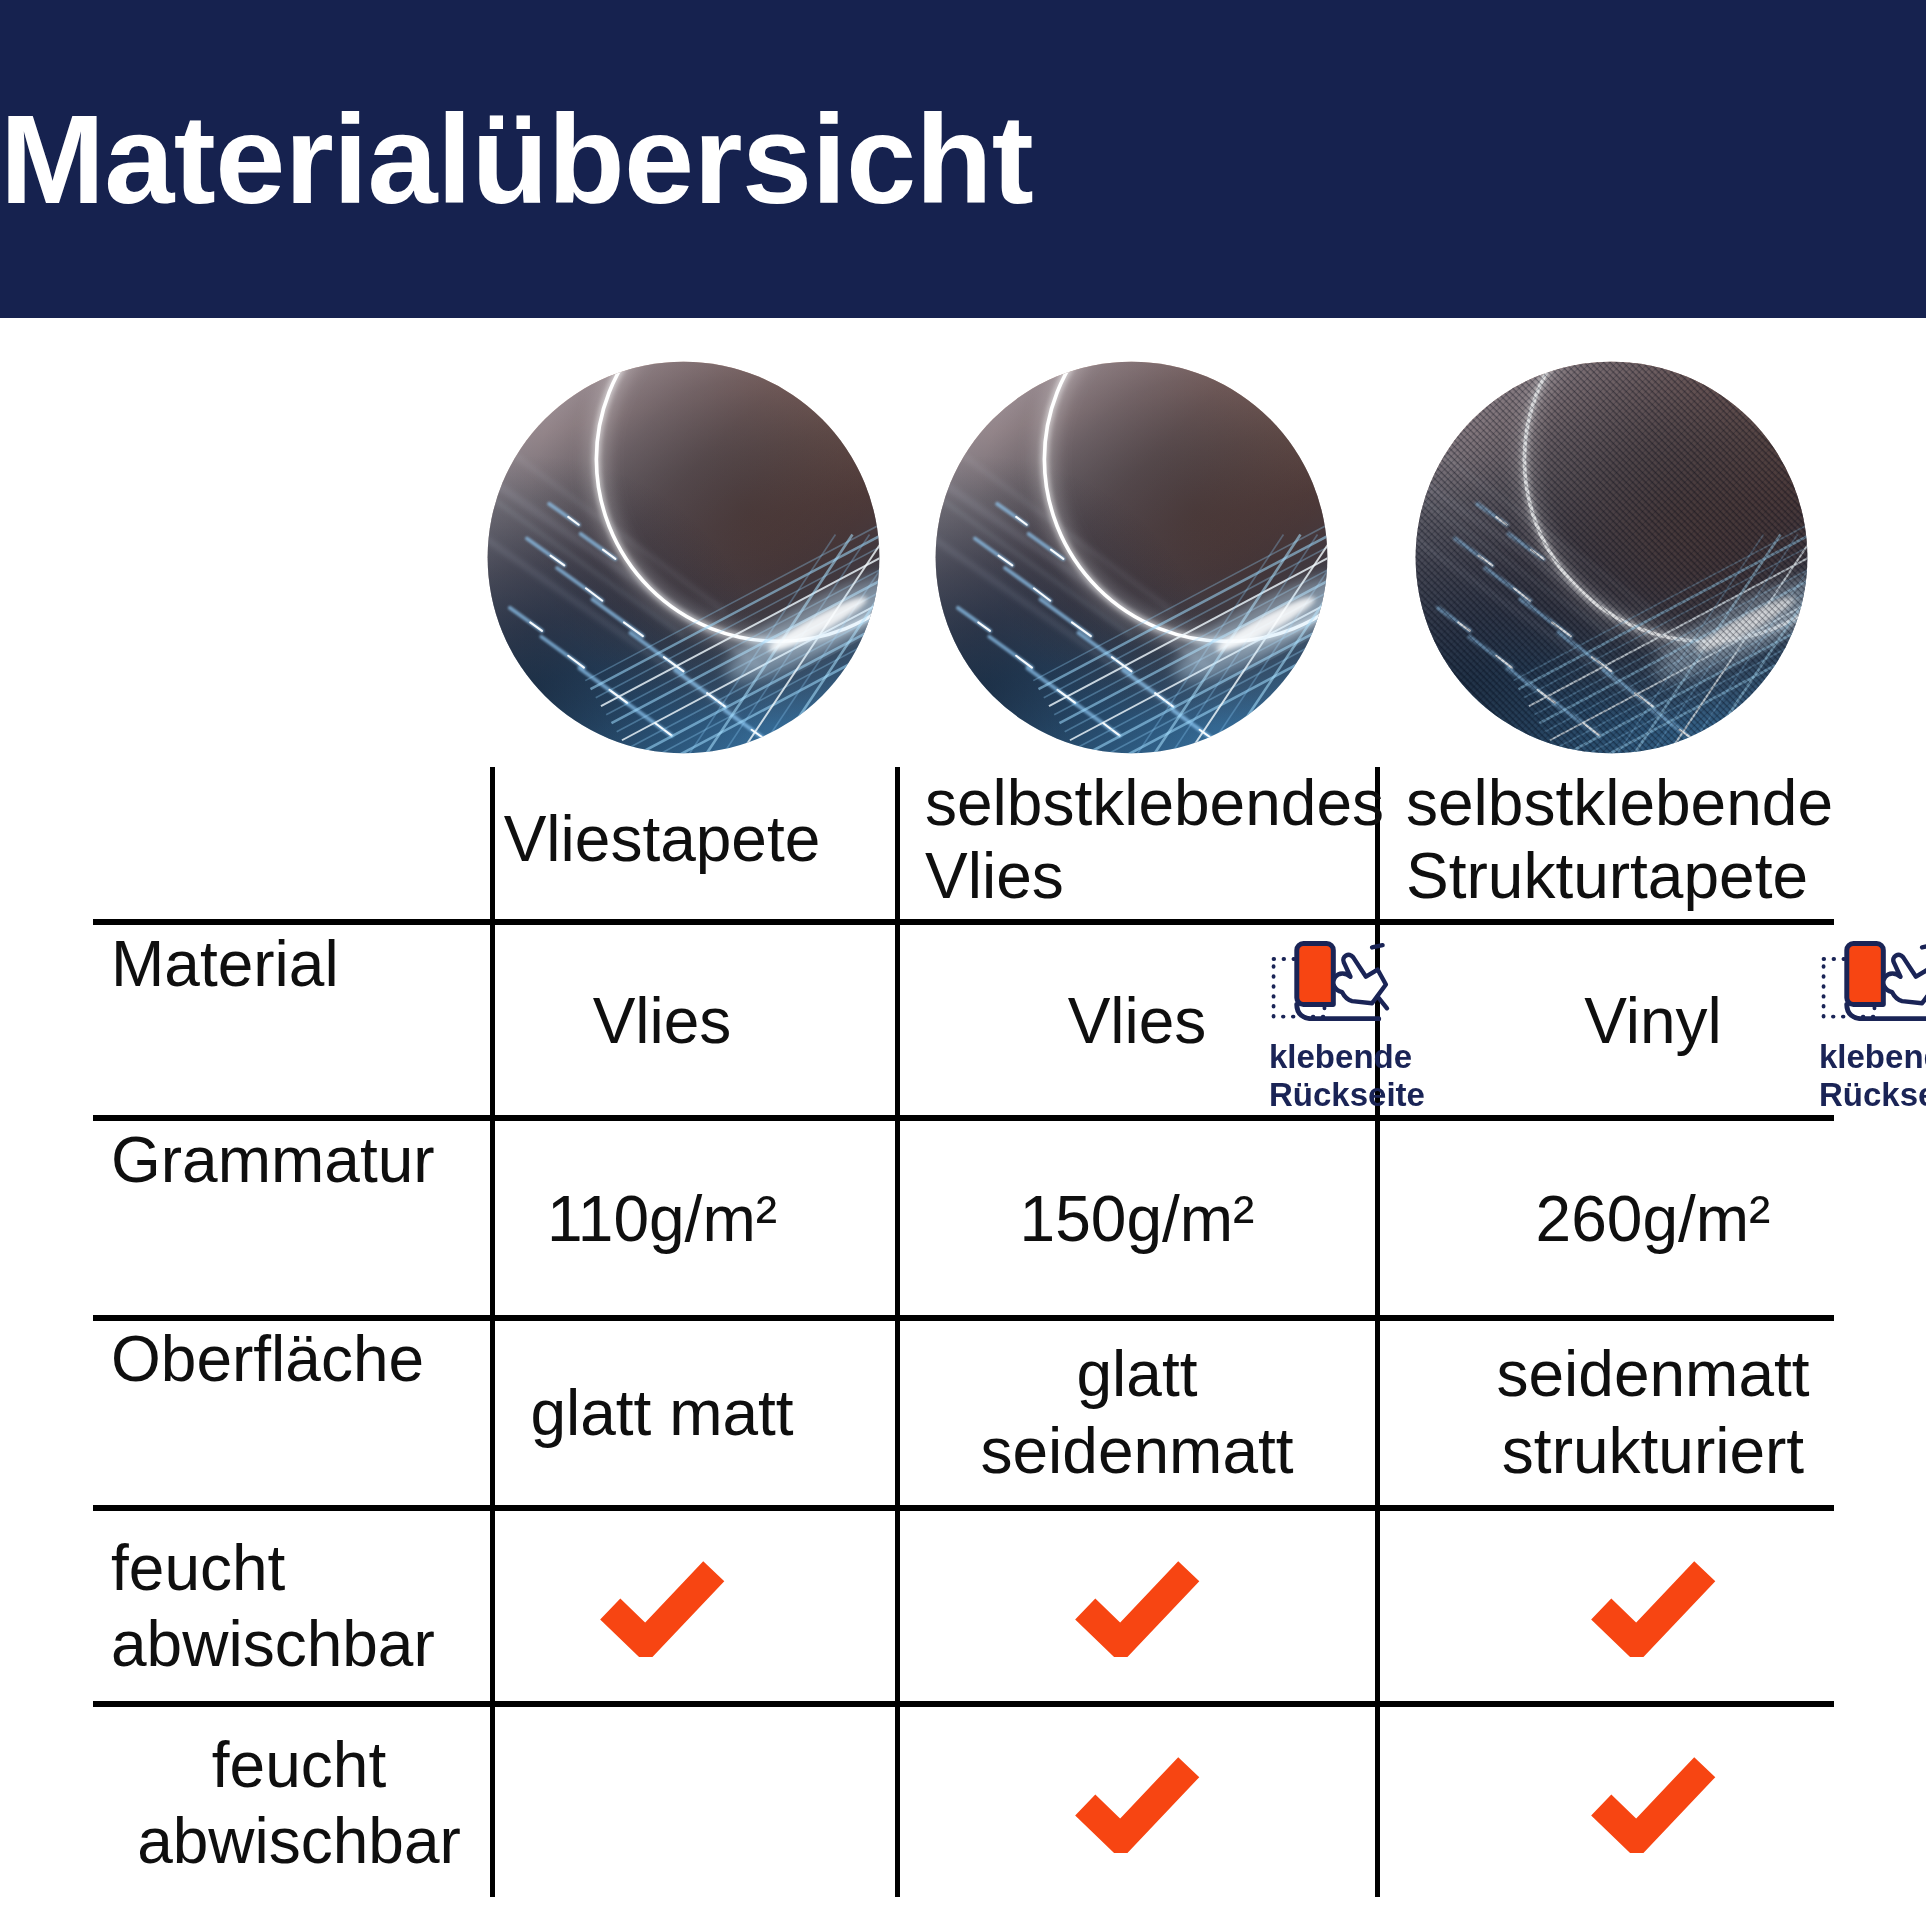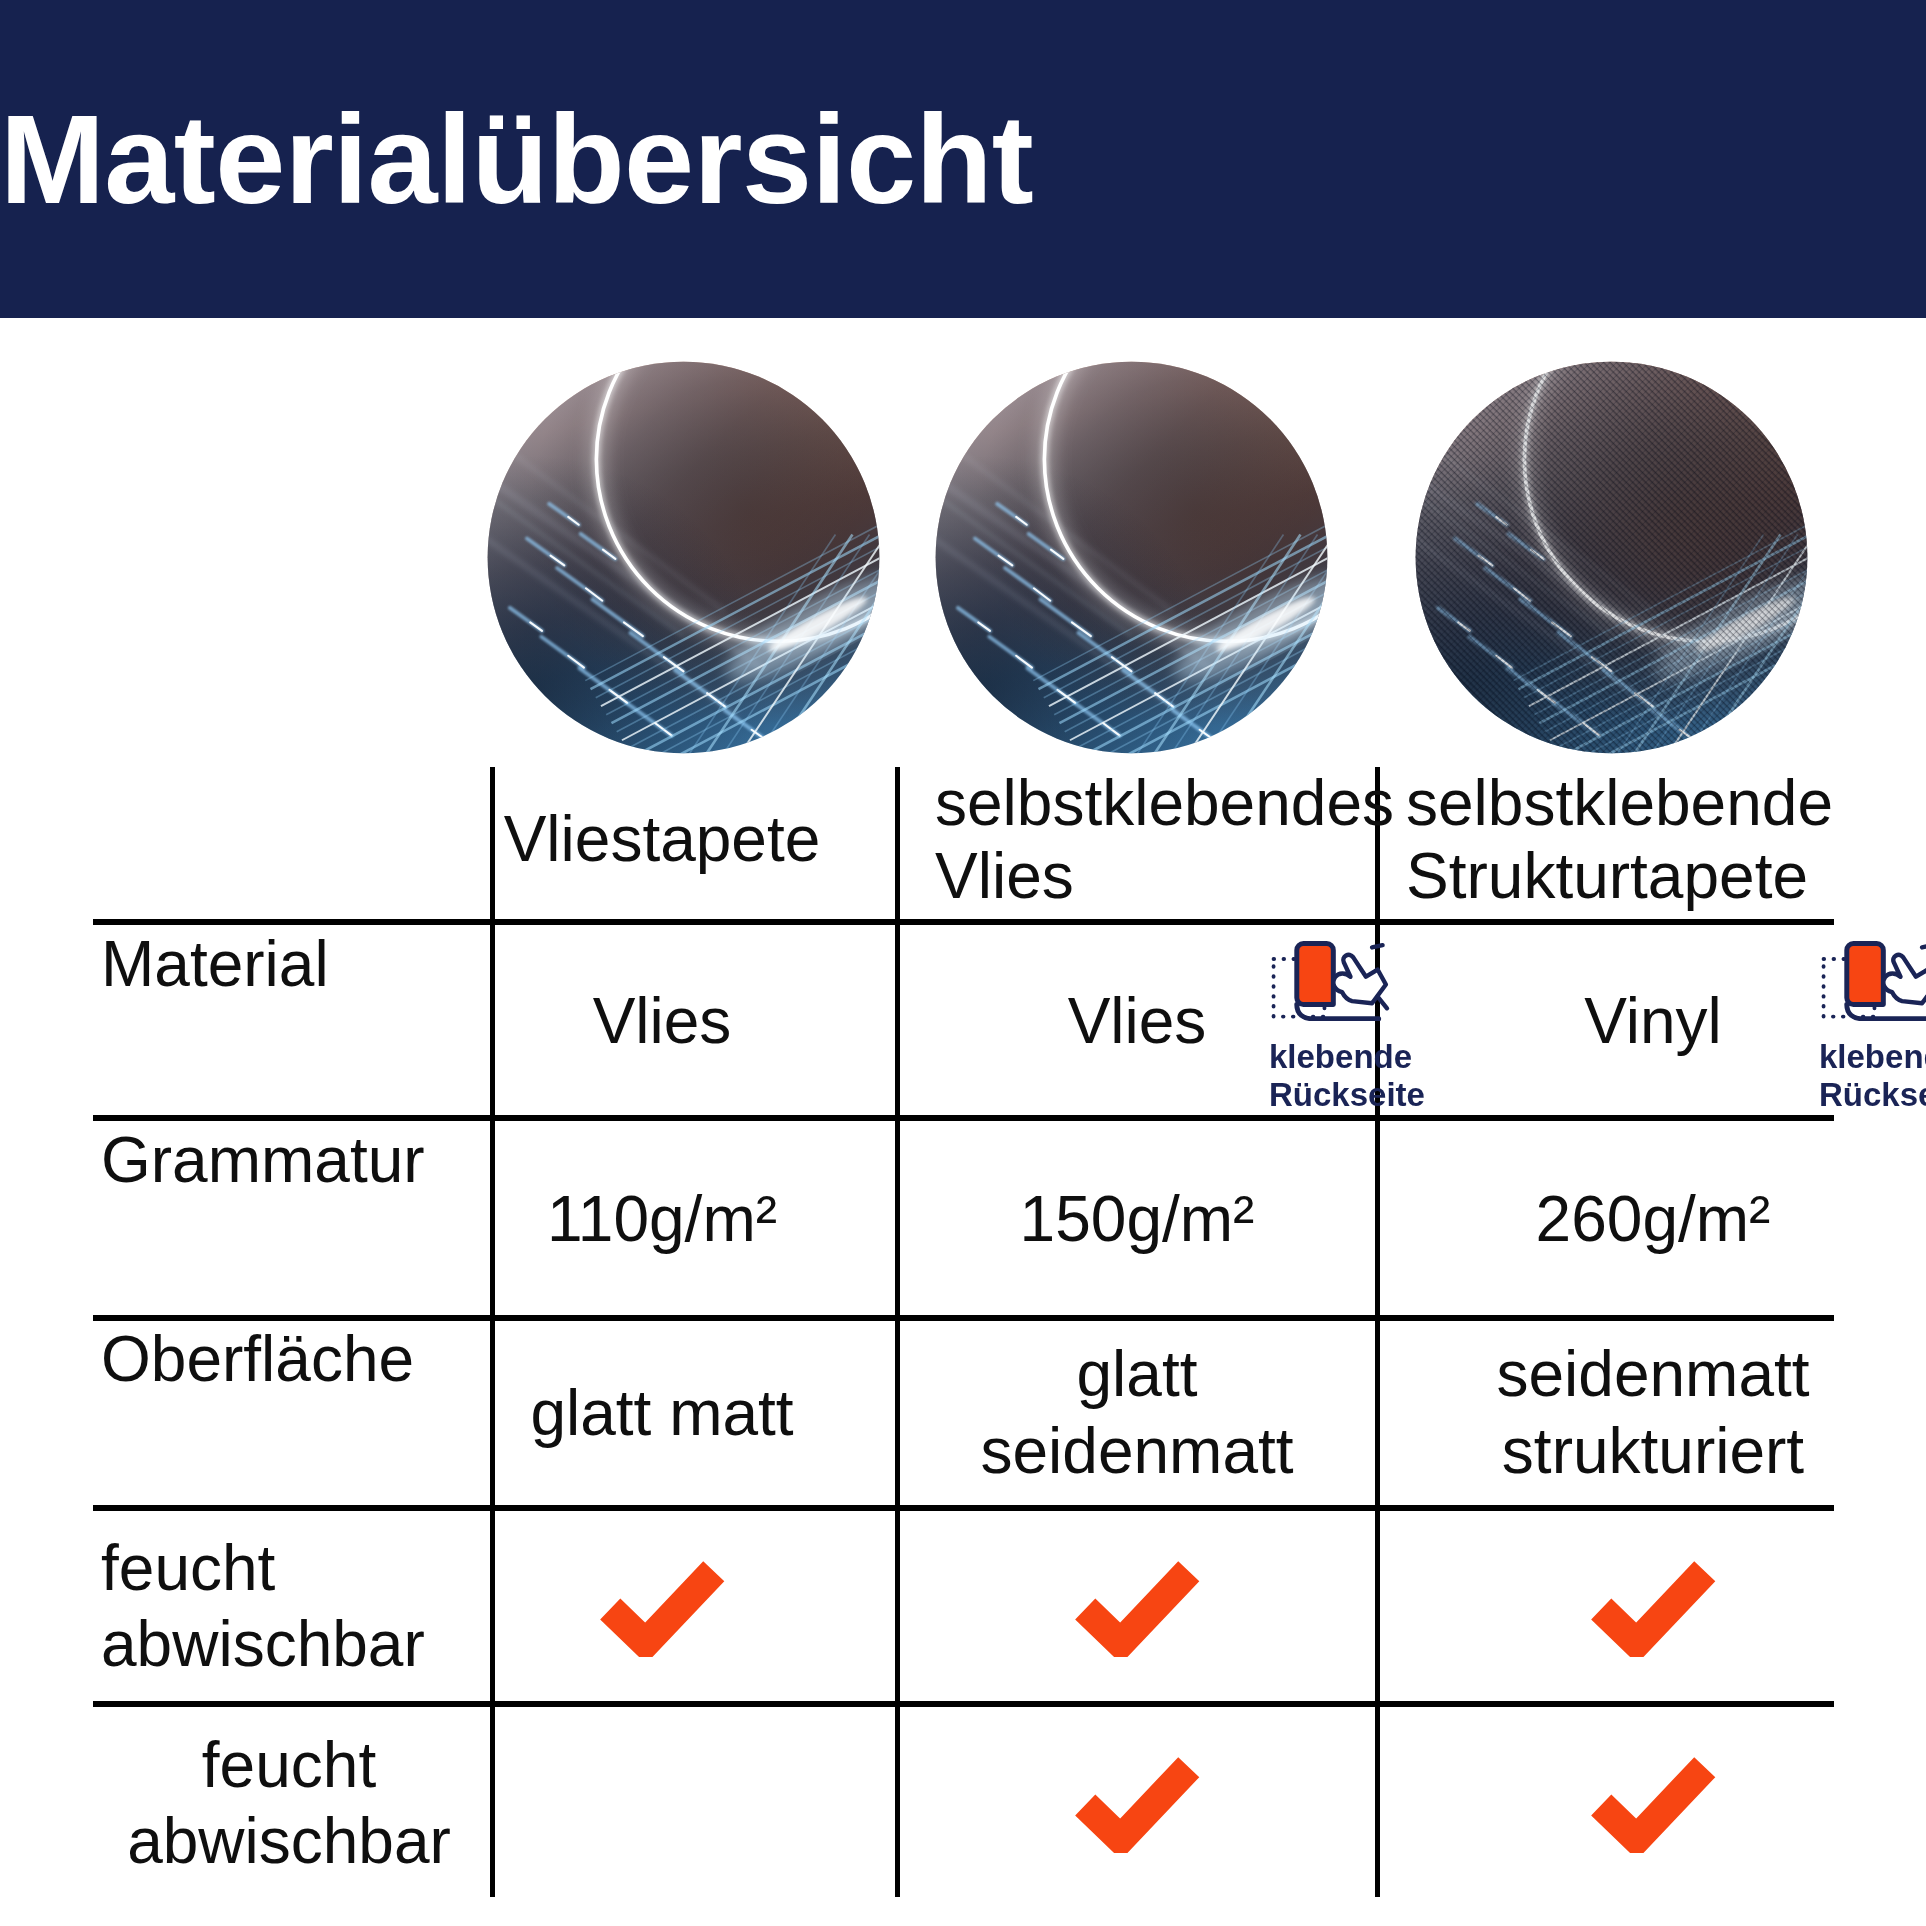--- a/index.html
+++ b/index.html
@@ -25,30 +25,30 @@
   .vline{top:767px;width:5.1px;height:1130px;background:#000}
 
   
   .cell{position:absolute;display:flex;align-items:center;font-size:64px;line-height:76px;white-space:nowrap}
   .vcol{flex-direction:column;justify-content:center}
   .ctr{justify-content:center;text-align:center}
 
   .c2{left:498px;width:328px}
   .c3{left:900px;width:474px}
   .c4{left:1380px;width:546px}
-  .lab{left:101px;width:376px;align-items:flex-start}
+  .lab{left:111px;width:376px;align-items:flex-start}
 
   .rowhead{top:764px;height:151px;line-height:73px}
   .r1{top:926px;height:189px}
   .r2{top:1122px;height:193px}
   .r3{top:1321px;height:184px;line-height:77px}
   .r4{top:1511px;height:190px}
   .r5{top:1708px;height:189px}
 
-  .padh3{padding-left:35px}
+  .padh3{padding-left:25px}
   .padh4{padding-left:26px}
 
   .with-badge3{padding-right:59px}
   .with-badge4{padding-right:93px}
 
   .badge{position:absolute;top:11.6px;width:122px;text-align:center}
   .badge3{right:42px}
   .badge4{right:78px}
   .badge .cap{font-size:33px;line-height:38px;font-weight:700;color:#1A2456;margin-top:1.3px}
 

